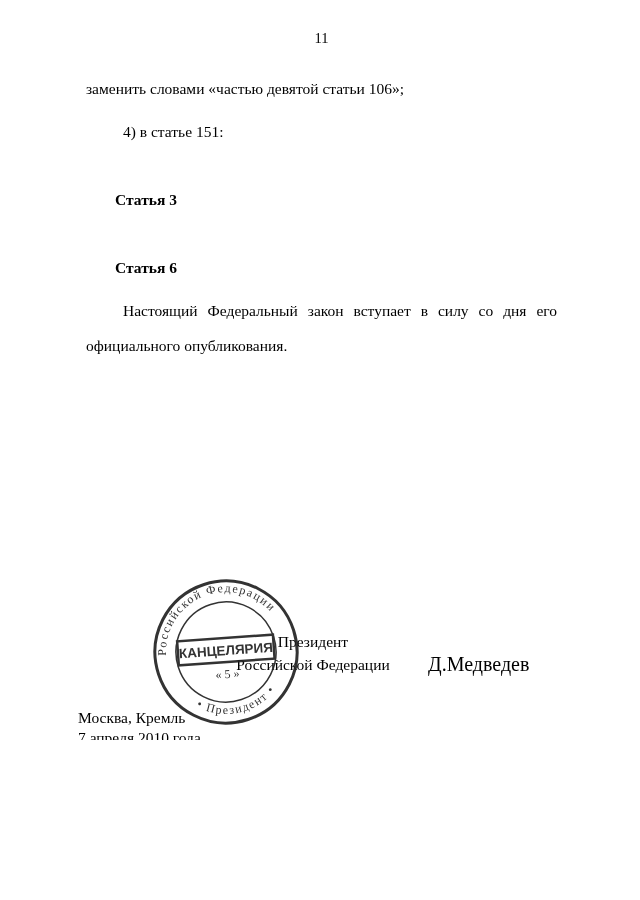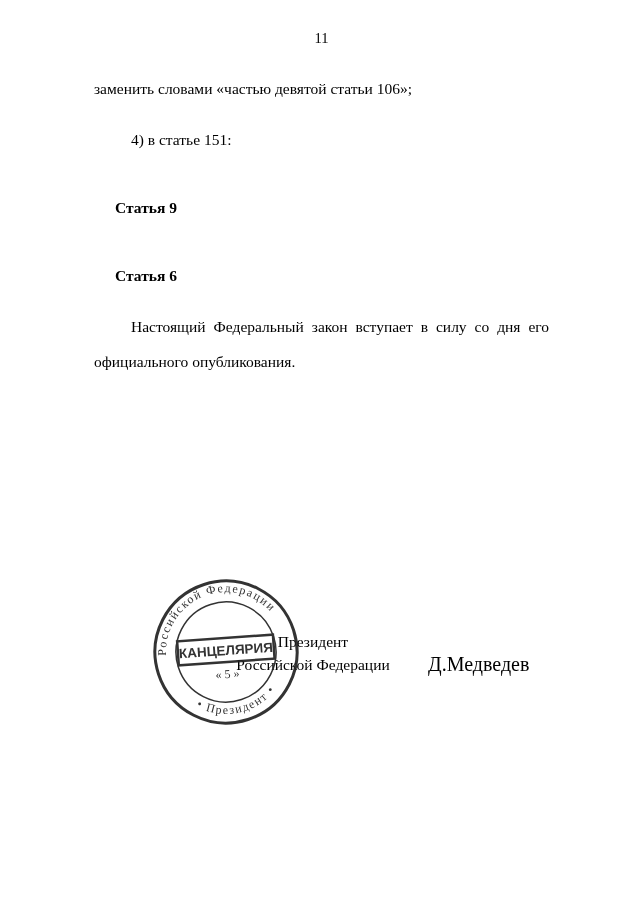--- a/index.html
+++ b/index.html
@@ -15,21 +15,21 @@
   }
   .content {
     padding: 30px 75px 0 78px;
   }
   .page-number {
     text-align: center;
     margin-bottom: 24px;
     font-size: 14.5px;
   }
   p.para {
-    margin: 16px;
+    margin: 8px;
     line-height: 35px;
     text-align: justify;
   }
   p.indent { text-indent: 37px; }
   p.heading {
     margin: 33px 0 0 0;
     line-height: 35px;
     font-weight: bold;
     text-indent: 37px;
     text-align: left;
@@ -74,21 +74,21 @@
 </head>
 <body>
 
 <div class="page">
   <div class="content">
     <div class="page-number">11</div>
 
     <p class="para">заменить словами «частью девятой статьи 106»;</p>
     <p class="para indent">4) в статье 151:</p>
 
-    <p class="heading">Статья 9</p>
+    <p class="heading">Статья 3</p>
 
     <p class="heading">Статья 6</p>
     <p class="para indent">Настоящий Федеральный закон вступает в силу со дня его официального опубликования.</p>
   </div>
 
   <div class="sig-area">
     <div class="sig-left">
       <div>Президент</div>
       <div>Российской Федерации</div>
     </div>
@@ -114,13 +114,18 @@
         </text>
       </g>
       <g transform="rotate(-4 76 76)">
         <rect x="28" y="62" width="96" height="24" fill="#ffffff" fill-opacity="0.9" stroke="#222" stroke-width="2.5"></rect>
         <text x="76" y="79" text-anchor="middle" fill="#222" font-weight="bold" font-family="'Liberation Sans', sans-serif" font-size="13.5">КАНЦЕЛЯРИЯ</text>
         <text x="76" y="102" text-anchor="middle" fill="#222" font-family="'Liberation Serif', serif" font-size="12">« 5 »</text>
       </g>
     </svg>
   </div>
 
+  <div class="footer">
+    <div>Москва, Кремль</div>
+    <div>7 апреля 2010 года</div>
+    <div>№ 60-ФЗ</div>
+  </div>
 </div>
 
 </body></html>

